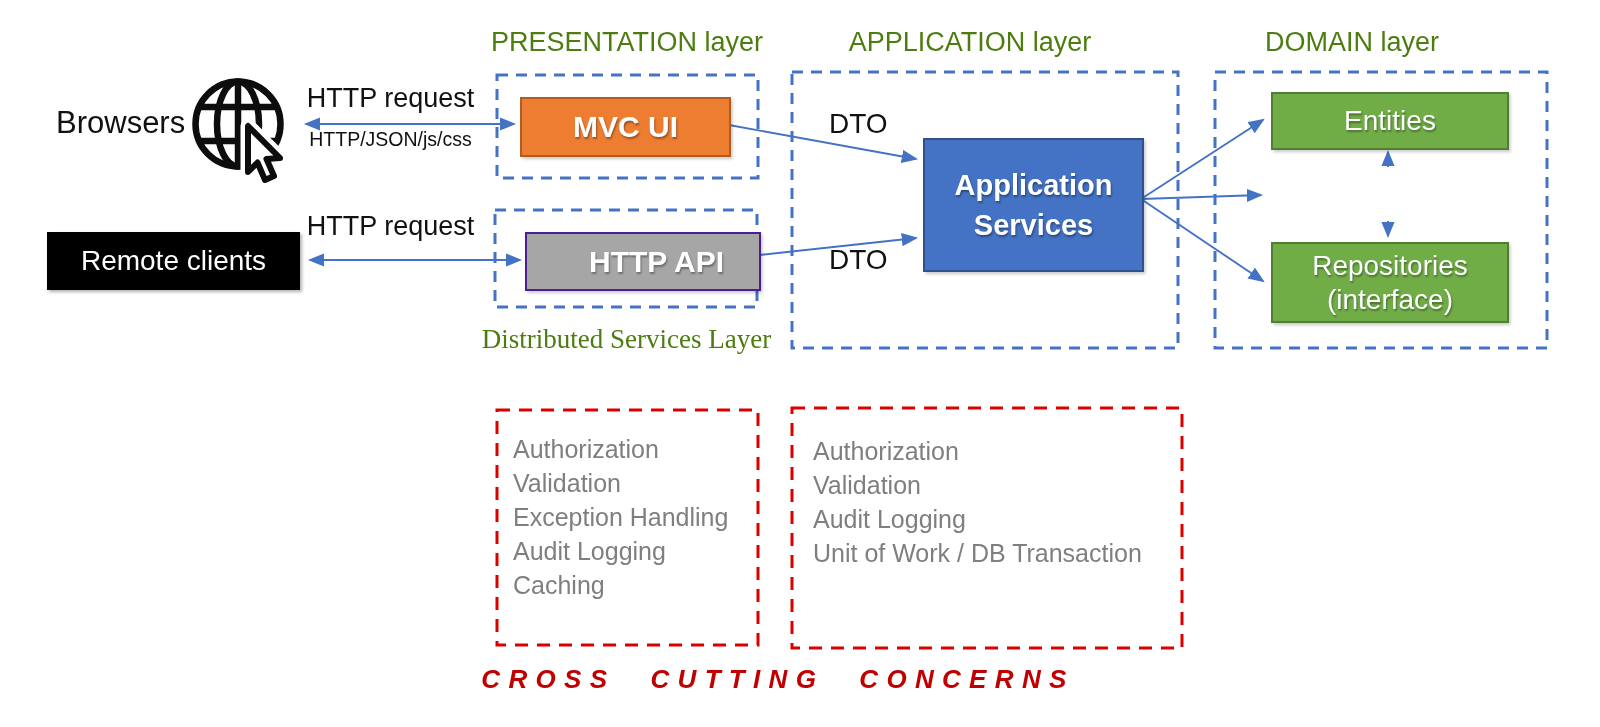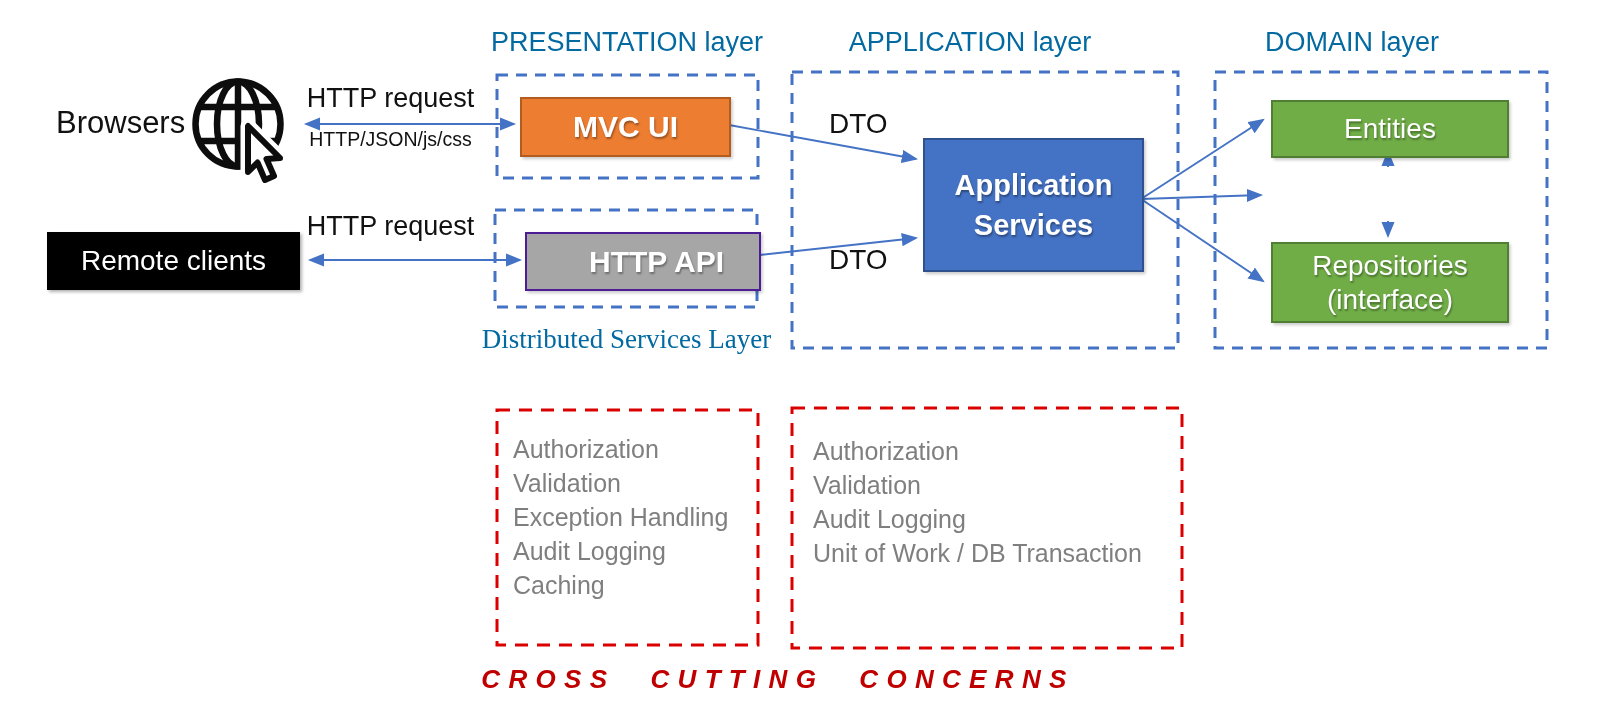--- a/index.html
+++ b/index.html
@@ -5,21 +5,21 @@
   html,body{margin:0;padding:0;background:#ffffff;}
   .canvas{
     position:relative;width:1600px;height:727px;background:#ffffff;overflow:hidden;
     font-family:"Liberation Sans", sans-serif;
   }
   .abs{position:absolute;}
   svg.overlay{position:absolute;left:0;top:0;width:1600px;height:727px;pointer-events:none;}
 
   
   .layer-title{
-    position:absolute;color:#0369a1;font-size:27px;text-align:center;white-space:nowrap;
+    position:absolute;color:#4d7c0f;font-size:27px;text-align:center;white-space:nowrap;
   }
   .layer-title.wrap{white-space:normal;line-height:37px;font-family:Liberation Serif, serif;}
 
   
   .comp{
     position:absolute;display:flex;align-items:center;justify-content:center;
     color:#ffffff;text-align:center;
     box-shadow:1.5px 2px 3px rgba(0,0,0,0.22);
     text-shadow:1px 1.5px 2px rgba(0,0,0,0.35);
   }
@@ -113,21 +113,21 @@
   <div class="layer-title wrap" style="left:480px;top:321px;width:293px;">Distributed Services Layer</div>
 
   <div class="layer-title" style="left:820px;top:27px;width:300px;">APPLICATION layer</div>
   <div class="comp blueb bold" style="left:923px;top:138px;width:217px;height:130px;">
     <span style="width:180px;">Application Services</span>
   </div>
   <div class="lbl" style="left:829px;top:108px;font-size:28px;">DTO</div>
   <div class="lbl" style="left:829px;top:244px;font-size:28px;">DTO</div>
 
   <div class="layer-title" style="left:1202px;top:27px;width:300px;">DOMAIN layer</div>
-  <div class="comp greenb" style="left:1271px;top:92px;width:234px;height:54px;margin-top:8px;">
+  <div class="comp greenb" style="left:1271px;top:92px;width:234px;height:54px;">
     <span>Entities</span>
   </div>
   <div class="comp greenb" style="left:1271px;top:242px;width:234px;height:77px;">
     <span style="width:180px;">Repositories (interface)</span>
   </div>
 
   <div class="cc-list" style="left:513px;top:432px;">
     <div>Authorization</div>
     <div>Validation</div>
     <div>Exception Handling</div>

